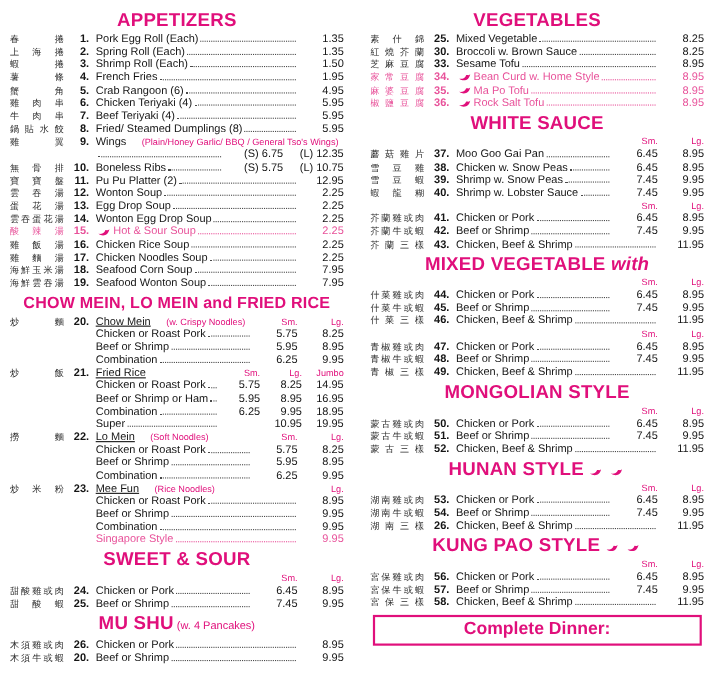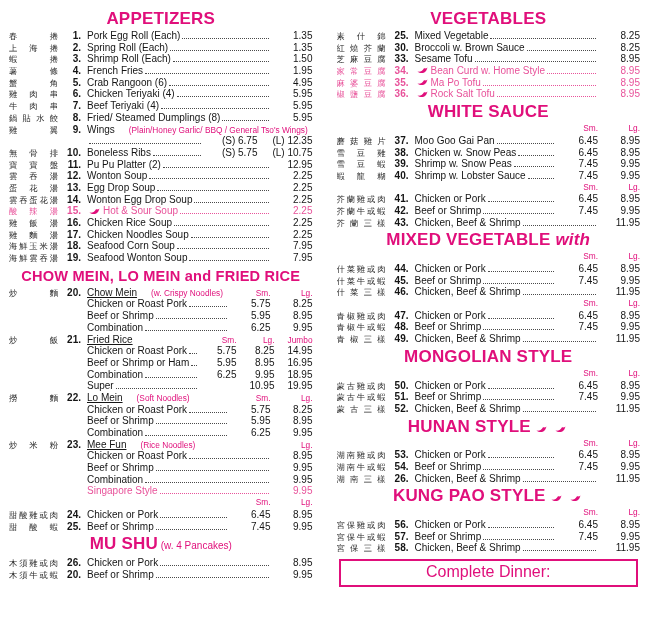--- a/index.html
+++ b/index.html
@@ -45,21 +45,21 @@
   .row.pink{color:var(--pink-light);}
   .row.pink .cn{color:var(--pink-light);}
   .row.pink .lead{border-color:var(--pink-light);}
   .chili{flex:none;color:var(--pink);margin:0 2px;align-self:center;display:inline-flex;}
   .chili svg{display:block;}
   h2 .chili{margin-left:5px;transform:translateY(1px);}
   .dbox{
     border:2px solid var(--pink);margin:5px 2px 0 2px;padding:2px 6px 4px;
     text-align:center;color:var(--pink);
   }
-  .dbox .dt{font-size:16px;font-weight:normal;line-height:18px;}
+  .dbox .dt{font-size:16px;font-weight:bold;line-height:18px;}
 </style>
 </head>
 <body>
 
 <div class="page">
   <div class="col" id="left-col">
       <section class="sec">
         <h2><span>APPETIZERS</span></h2>
         <div class="row">
           <span class="cn">
@@ -446,20 +446,21 @@
         </div>
         <div class="row pink">
           <span class="cn"></span>
           <span class="num"></span>
           <span class="nm">Singapore Style</span>
           <span class="lead"></span>
           <span class="pc">9.95</span>
         </div>
       </section>
       <section class="sec">
+        <h2><span>SWEET &amp; SOUR</span></h2>
         <div class="row">
           <span class="cn"></span>
           <span class="num"></span>
           <span class="nm"></span>
           <span class="sp"></span>
           <span class="pc lbl">Sm.</span>
           <span class="pc lbl">Lg.</span>
         </div>
         <div class="row">
           <span class="cn">

